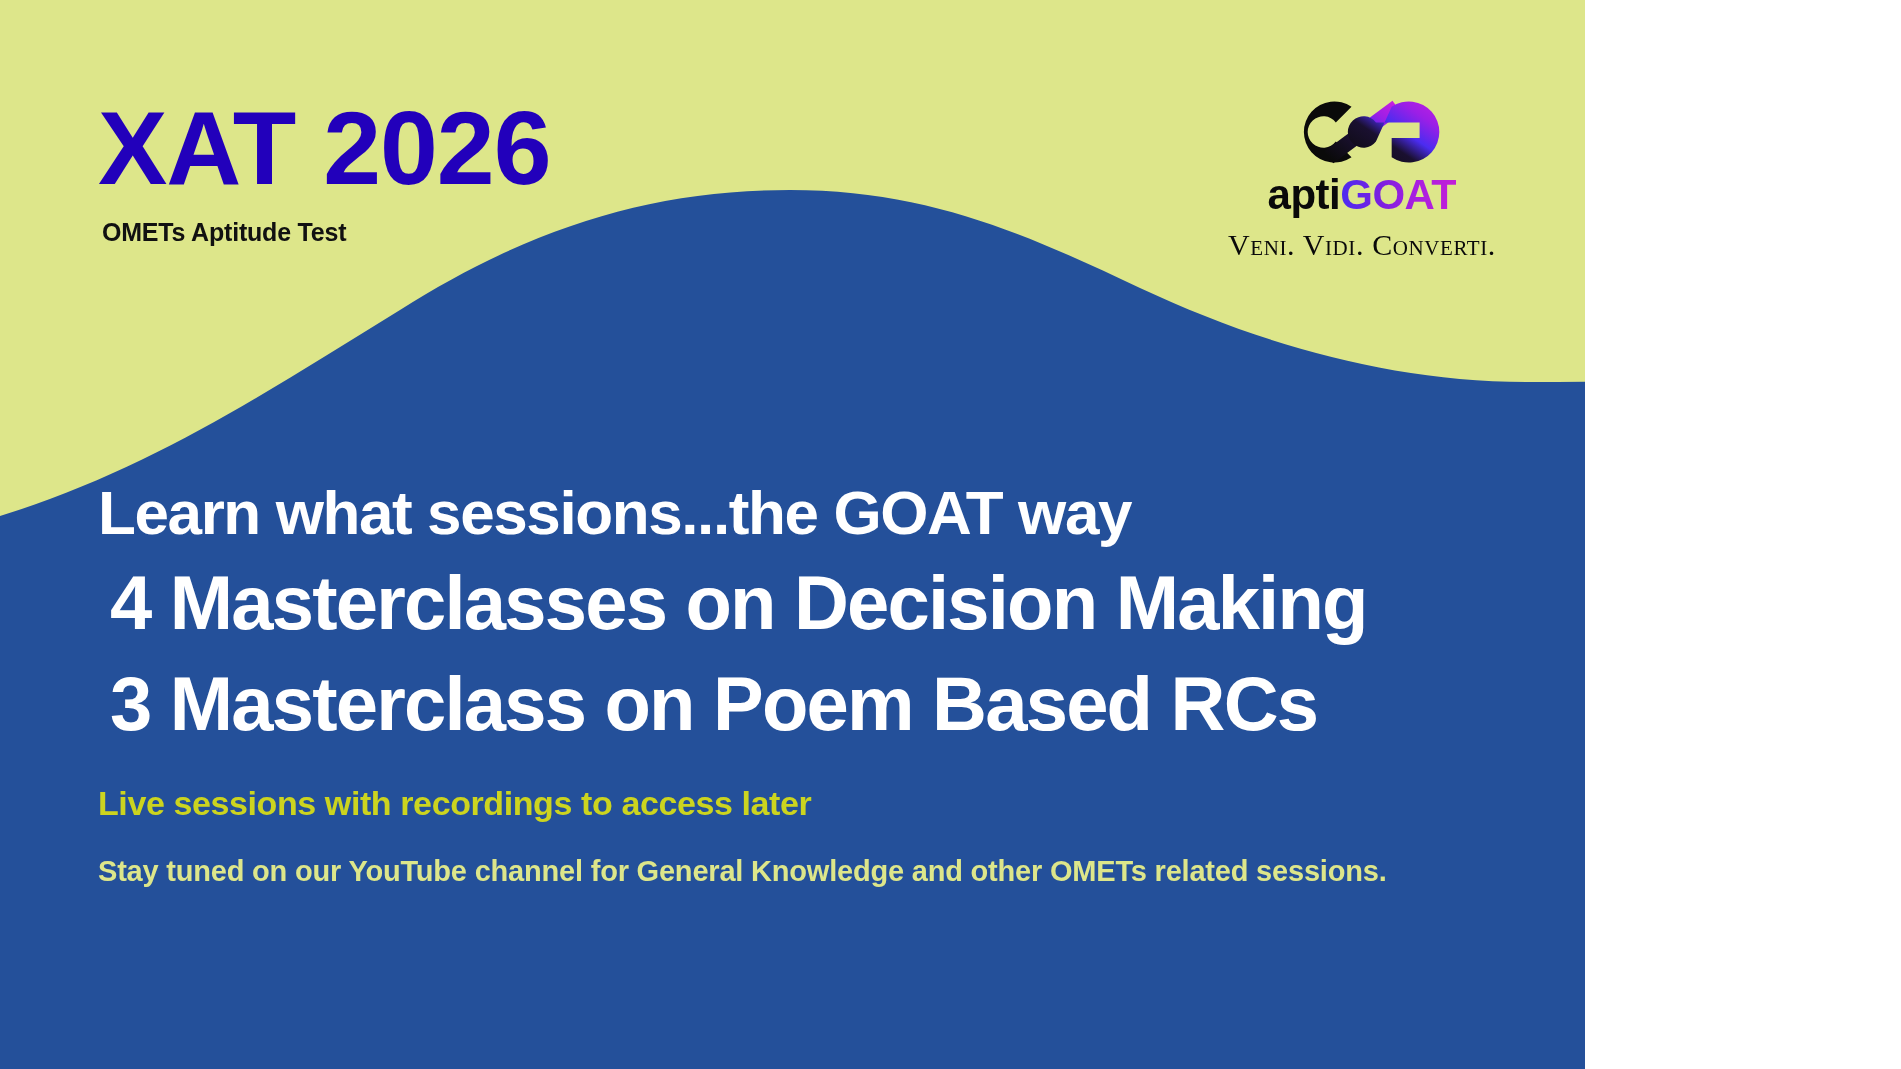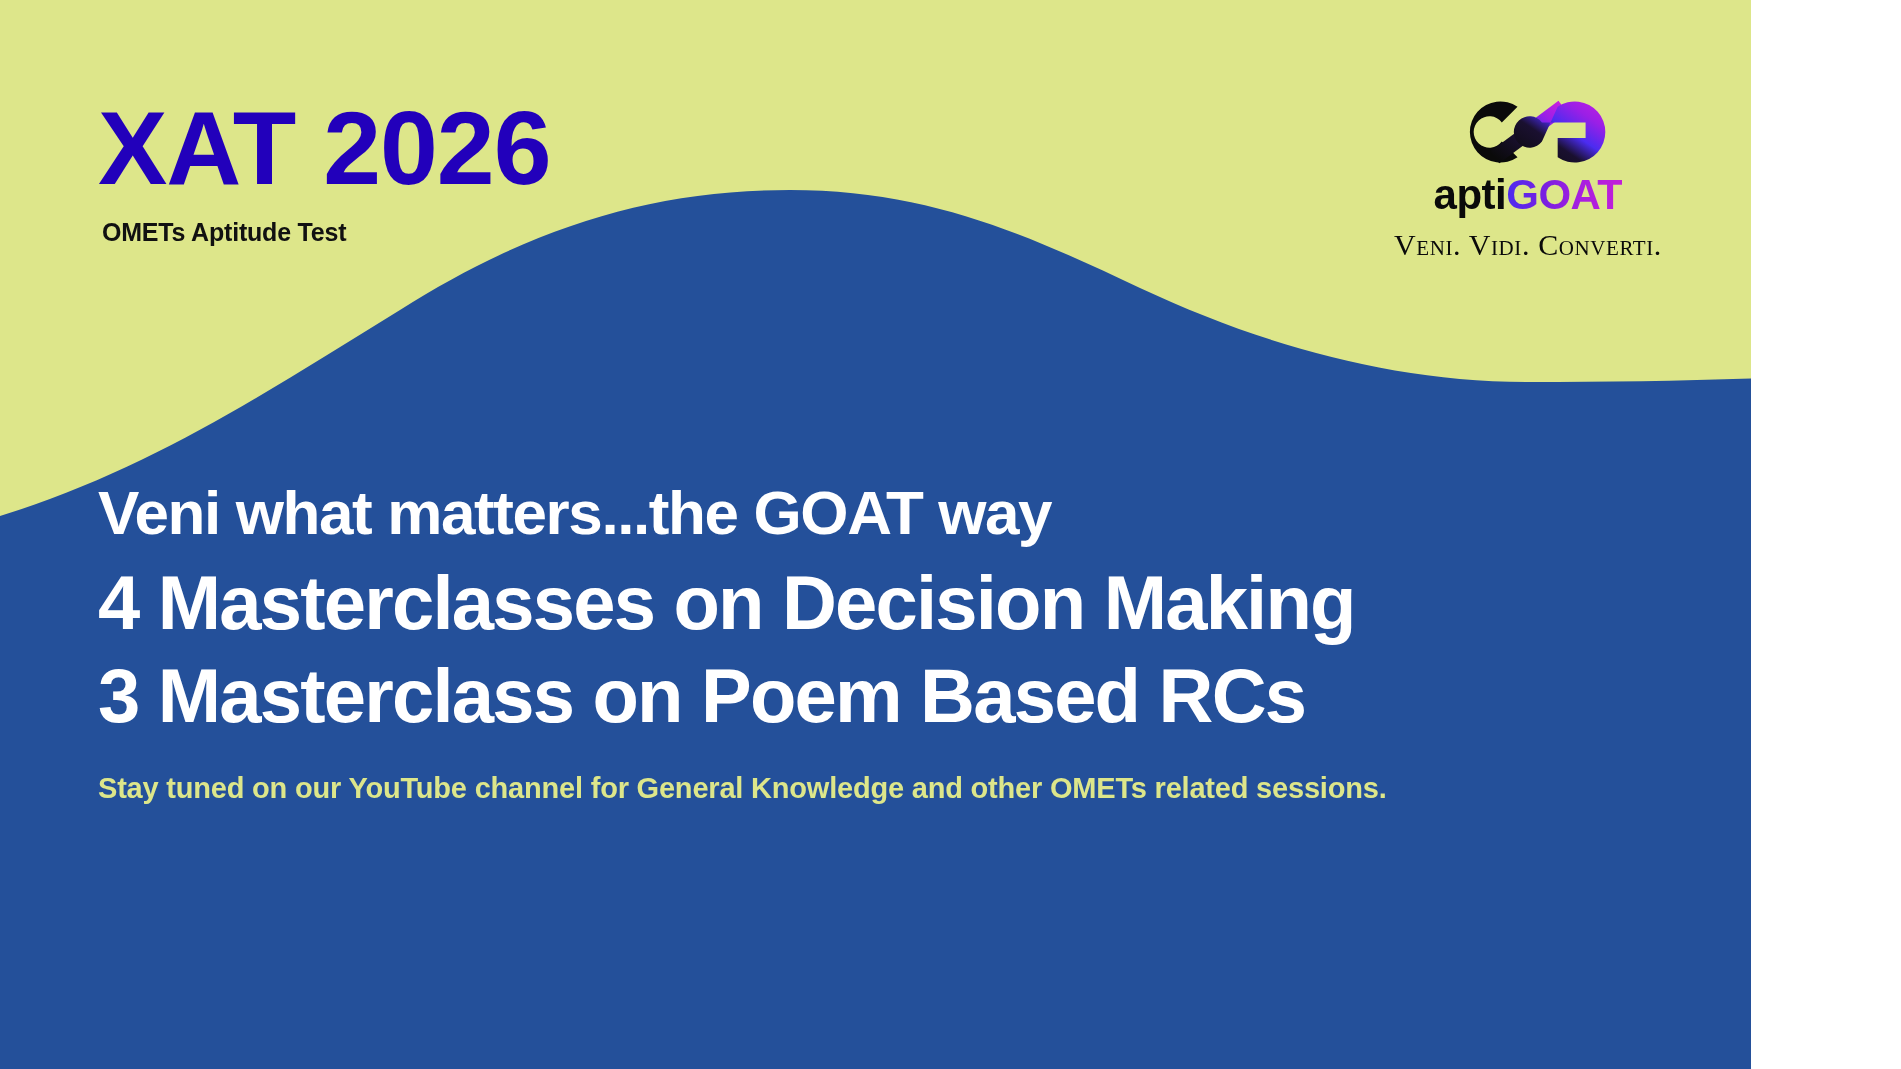--- a/index.html
+++ b/index.html
@@ -2,21 +2,21 @@
 <html><head>
 <meta charset="utf-8">
 <style>
   html, body {
     margin: 0;
     padding: 0;
     background: #ffffff;
   }
   #banner {
     position: relative;
-    width: 1751px;
+    width: 1585px;
     height: 1069px;
     overflow: hidden;
     background: #dde68a;
     font-family: "Liberation Sans", sans-serif;
     -webkit-font-smoothing: antialiased;
   }
 
   
   #wave-layer {
     position: absolute;
@@ -106,21 +106,21 @@
     line-height: 1.12;
     margin: 0 0 12px 0;
     white-space: nowrap;
   }
   .headline-major {
     font-size: 76px;
     font-weight: 700;
     color: #ffffff;
     letter-spacing: -1.8px;
     line-height: 1.16;
-    margin: 0;
+    margin: 12px;
     white-space: nowrap;
   }
   #headline-major-2 { margin-top: 4px; }
   #subnote {
     font-size: 34px;
     font-weight: 700;
     color: #ccd41f;
     letter-spacing: -0.4px;
     margin: 36px 0 0 0;
     white-space: nowrap;
@@ -173,19 +173,20 @@
 
       <path d="M126,26 A35,35 0 1 1 126,84 L126,62 L158,62 L158,44 L108,44 A18,18 0 1 0 108,66 Z" fill="url(#cgGrad)" transform="translate(8,0)"></path>
     </svg>
     <div id="brand-wordmark">
       <span class="wm-apti">apti</span><span class="wm-goat">GOAT</span>
     </div>
     <div id="brand-tagline">Veni. Vidi. Converti.</div>
   </div>
 
   <div id="main-copy">
-    <p class="headline-lead">Veni what matters...the GOAT way</p>
+    <p class="headline-lead">Learn what sessions...the GOAT way</p>
     <p class="headline-major" id="headline-major-1">4 Masterclasses on Decision Making</p>
     <p class="headline-major" id="headline-major-2">3 Masterclass on Poem Based RCs</p>
+    <p id="subnote">Live sessions with recordings to access later</p>
     <p id="footnote">Stay tuned on our YouTube channel for General Knowledge and other OMETs related sessions.</p>
   </div>
 
 </div>
 
 </body></html>

